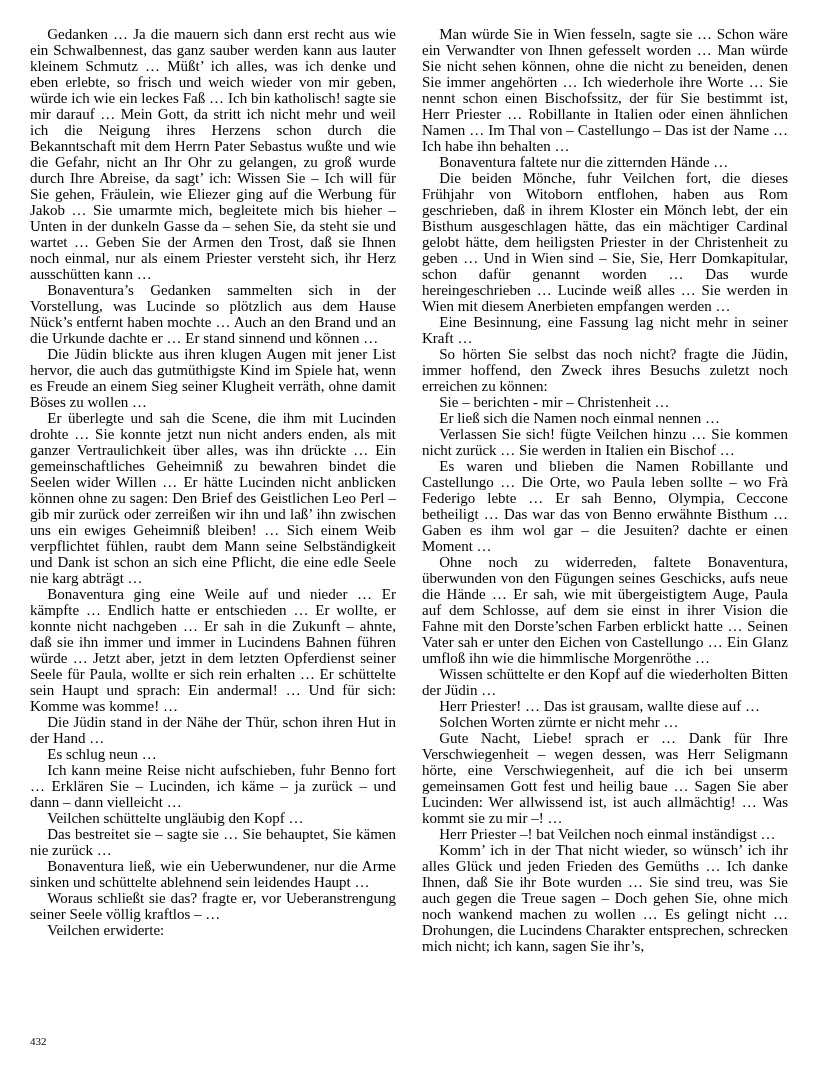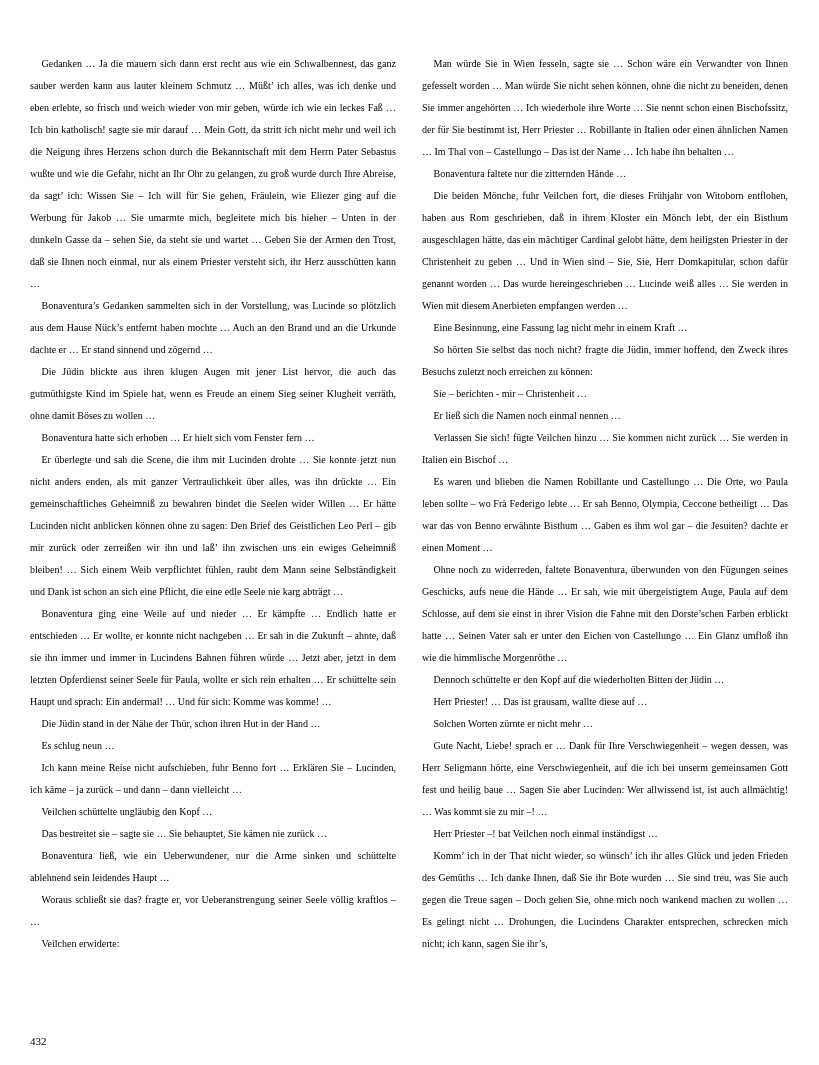--- a/index.html
+++ b/index.html
@@ -24,72 +24,70 @@
     padding: 26px 30px 20px 30px;
   }
   .columns {
     display: flex;
     flex-direction: row;
     gap: 26px;
     height: 982px;
   }
   .col {
     width: 366px;
-    font-size: 10px;
-    line-height: 22px;
+    font-size: 15px;
+    line-height: 16px;
     text-align: justify;
     text-justify: inter-word;
     hyphens: manual;
-    margin-top: 27px;
   }
   .col p {
     margin: 0;
     text-indent: 1.15em;
   }
   .folio {
     position: absolute;
     left: 30px;
     bottom: 18px;
     font-size: 11px;
     font-family: "Liberation Serif", serif;
   }
 </style>
 </head>
 <body>
 
 <div class="page">
   <div class="columns">
     <div class="col">
       <p>Gedanken … Ja die mauern sich dann erst recht aus wie ein Schwalbennest, das ganz sauber werden kann aus lauter kleinem Schmutz … Müßt’ ich alles, was ich denke und eben erlebte, so frisch und weich wieder von mir geben, würde ich wie ein leckes Faß … Ich bin katholisch! sagte sie mir darauf … Mein Gott, da stritt ich nicht mehr und weil ich die Neigung ihres Herzens schon durch die Bekanntschaft mit dem Herrn Pater Sebastus wußte und wie die Gefahr, nicht an Ihr Ohr zu gelangen, zu groß wurde durch Ihre Abreise, da sagt’ ich: Wissen Sie – Ich will für Sie gehen, Fräulein, wie Eliezer ging auf die Werbung für Jakob … Sie umarmte mich, begleitete mich bis hieher – Unten in der dunkeln Gasse da – sehen Sie, da steht sie und wartet … Geben Sie der Armen den Trost, daß sie Ihnen noch einmal, nur als einem Priester versteht sich, ihr Herz ausschütten kann …</p>
-      <p>Bonaventura’s Gedanken sammelten sich in der Vorstellung, was Lucinde so plötzlich aus dem Hause Nück’s entfernt haben mochte … Auch an den Brand und an die Urkunde dachte er … Er stand sinnend und zögernd …</p>
+      <p>Bonaventura’s Gedanken sammelten sich in der Vorstellung, was Lucinde so plötzlich aus dem Hause Nück’s entfernt haben mochte … Auch an den Brand und an die Urkunde dachte er … Er stand sinnend und können …</p>
       <p>Die Jüdin blickte aus ihren klugen Augen mit jener List hervor, die auch das gutmüthigste Kind im Spiele hat, wenn es Freude an einem Sieg seiner Klugheit verräth, ohne damit Böses zu wollen …</p>
-      <p>Bonaventura hatte sich erhoben … Er hielt sich vom Fenster fern …</p>
       <p>Er überlegte und sah die Scene, die ihm mit Lucinden drohte … Sie konnte jetzt nun nicht anders enden, als mit ganzer Vertraulichkeit über alles, was ihn drückte … Ein gemeinschaftliches Geheimniß zu bewahren bindet die Seelen wider Willen … Er hätte Lucinden nicht anblicken können ohne zu sagen: Den Brief des Geistlichen Leo Perl – gib mir zurück oder zerreißen wir ihn und laß’ ihn zwischen uns ein ewiges Geheimniß bleiben! … Sich einem Weib verpflichtet fühlen, raubt dem Mann seine Selbständigkeit und Dank ist schon an sich eine Pflicht, die eine edle Seele nie karg abträgt …</p>
       <p>Bonaventura ging eine Weile auf und nieder … Er kämpfte … Endlich hatte er entschieden … Er wollte, er konnte nicht nachgeben … Er sah in die Zukunft – ahnte, daß sie ihn immer und immer in Lucindens Bahnen führen würde … Jetzt aber, jetzt in dem letzten Opferdienst seiner Seele für Paula, wollte er sich rein erhalten … Er schüttelte sein Haupt und sprach: Ein andermal! … Und für sich: Komme was komme! …</p>
       <p>Die Jüdin stand in der Nähe der Thür, schon ihren Hut in der Hand …</p>
       <p>Es schlug neun …</p>
       <p>Ich kann meine Reise nicht aufschieben, fuhr Benno fort … Erklären Sie – Lucinden, ich käme – ja zurück – und dann – dann vielleicht …</p>
       <p>Veilchen schüttelte ungläubig den Kopf …</p>
       <p>Das bestreitet sie – sagte sie … Sie behauptet, Sie kämen nie zurück …</p>
       <p>Bonaventura ließ, wie ein Ueberwundener, nur die Arme sinken und schüttelte ablehnend sein leidendes Haupt …</p>
       <p>Woraus schließt sie das? fragte er, vor Ueberanstrengung seiner Seele völlig kraftlos – …</p>
       <p>Veilchen erwiderte:</p>
     </div>
     <div class="col">
       <p>Man würde Sie in Wien fesseln, sagte sie … Schon wäre ein Verwandter von Ihnen gefesselt worden … Man würde Sie nicht sehen können, ohne die nicht zu beneiden, denen Sie immer angehörten … Ich wiederhole ihre Worte … Sie nennt schon einen Bischofssitz, der für Sie bestimmt ist, Herr Priester … Robillante in Italien oder einen ähnlichen Namen … Im Thal von – Castellungo – Das ist der Name … Ich habe ihn behalten …</p>
       <p>Bonaventura faltete nur die zitternden Hände …</p>
       <p>Die beiden Mönche, fuhr Veilchen fort, die dieses Frühjahr von Witoborn entflohen, haben aus Rom geschrieben, daß in ihrem Kloster ein Mönch lebt, der ein Bisthum ausgeschlagen hätte, das ein mächtiger Cardinal gelobt hätte, dem heiligsten Priester in der Christenheit zu geben … Und in Wien sind – Sie, Sie, Herr Domkapitular, schon dafür genannt worden … Das wurde hereingeschrieben … Lucinde weiß alles … Sie werden in Wien mit diesem Anerbieten empfangen werden …</p>
-      <p>Eine Besinnung, eine Fassung lag nicht mehr in einem Kraft …</p>
+      <p>Eine Besinnung, eine Fassung lag nicht mehr in seiner Kraft …</p>
       <p>So hörten Sie selbst das noch nicht? fragte die Jüdin, immer hoffend, den Zweck ihres Besuchs zuletzt noch erreichen zu können:</p>
       <p>Sie – berichten - mir – Christenheit …</p>
       <p>Er ließ sich die Namen noch einmal nennen …</p>
       <p>Verlassen Sie sich! fügte Veilchen hinzu … Sie kommen nicht zurück … Sie werden in Italien ein Bischof …</p>
       <p>Es waren und blieben die Namen Robillante und Castellungo … Die Orte, wo Paula leben sollte – wo Frà Federigo lebte … Er sah Benno, Olympia, Ceccone betheiligt … Das war das von Benno erwähnte Bisthum … Gaben es ihm wol gar – die Jesuiten? dachte er einen Moment …</p>
       <p>Ohne noch zu widerreden, faltete Bonaventura, überwunden von den Fügungen seines Geschicks, aufs neue die Hände … Er sah, wie mit übergeistigtem Auge, Paula auf dem Schlosse, auf dem sie einst in ihrer Vision die Fahne mit den Dorste’schen Farben erblickt hatte … Seinen Vater sah er unter den Eichen von Castellungo … Ein Glanz umfloß ihn wie die himmlische Morgenröthe …</p>
-      <p>Dennoch schüttelte er den Kopf auf die wiederholten Bitten der Jüdin …</p>
+      <p>Wissen schüttelte er den Kopf auf die wiederholten Bitten der Jüdin …</p>
       <p>Herr Priester! … Das ist grausam, wallte diese auf …</p>
       <p>Solchen Worten zürnte er nicht mehr …</p>
       <p>Gute Nacht, Liebe! sprach er … Dank für Ihre Verschwiegenheit – wegen dessen, was Herr Seligmann hörte, eine Verschwiegenheit, auf die ich bei unserm gemeinsamen Gott fest und heilig baue … Sagen Sie aber Lucinden: Wer allwissend ist, ist auch allmächtig! … Was kommt sie zu mir –! …</p>
       <p>Herr Priester –! bat Veilchen noch einmal inständigst …</p>
       <p>Komm’ ich in der That nicht wieder, so wünsch’ ich ihr alles Glück und jeden Frieden des Gemüths … Ich danke Ihnen, daß Sie ihr Bote wurden … Sie sind treu, was Sie auch gegen die Treue sagen – Doch gehen Sie, ohne mich noch wankend machen zu wollen … Es gelingt nicht … Drohungen, die Lucindens Charakter entsprechen, schrecken mich nicht; ich kann, sagen Sie ihr’s,</p>
     </div>
   </div>
   <div class="folio">432</div>
 </div>
 

